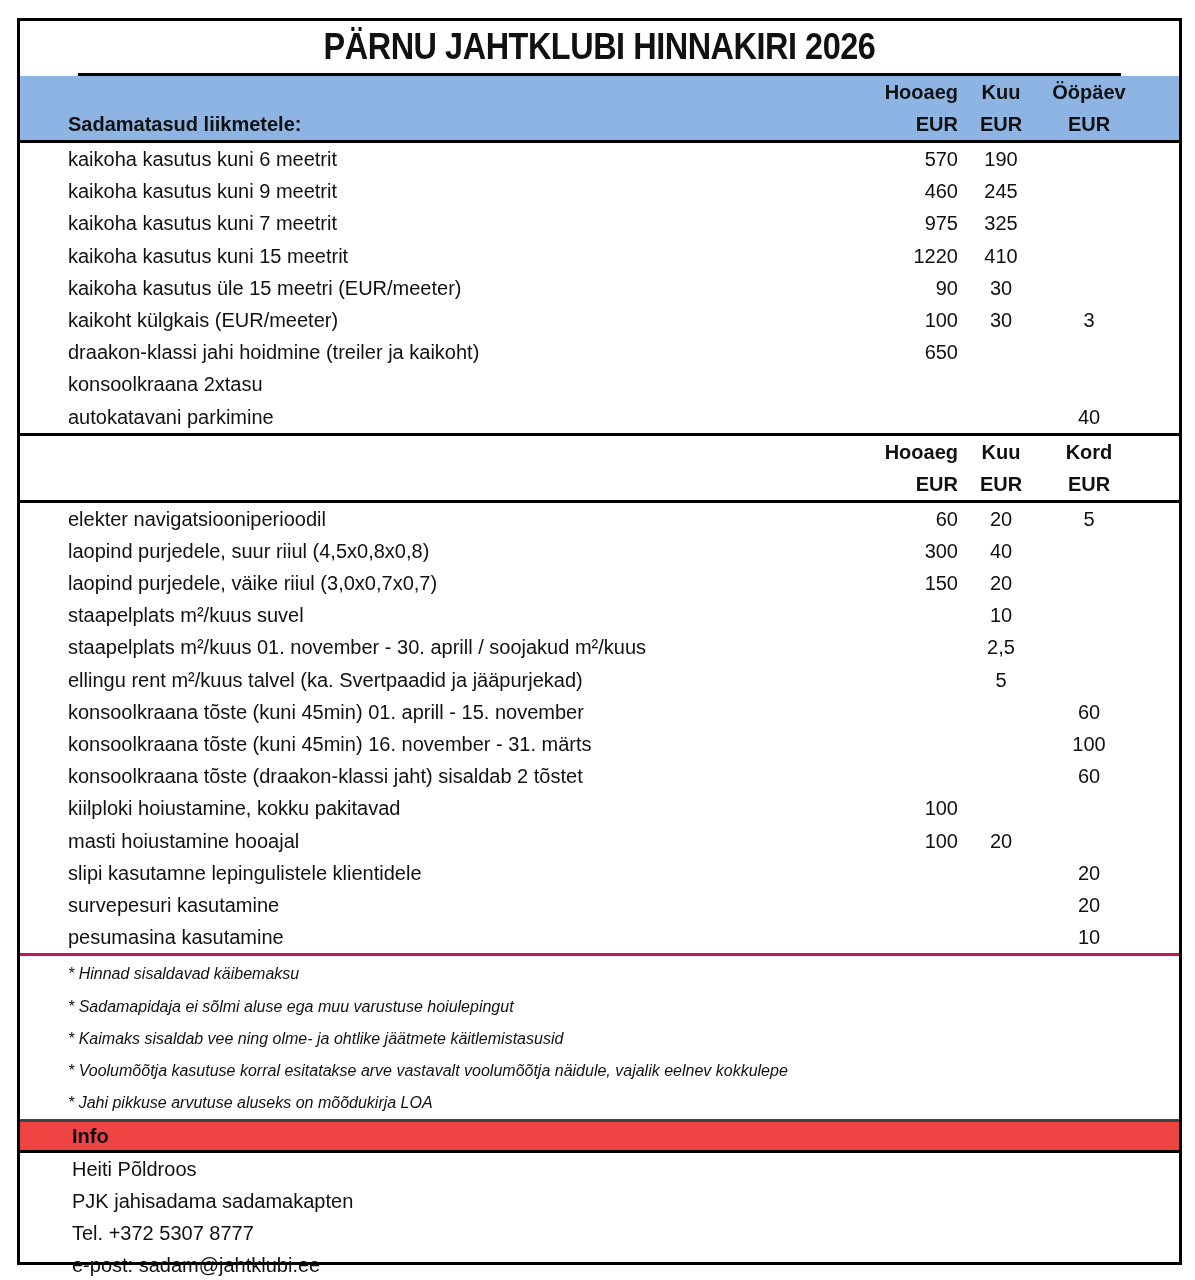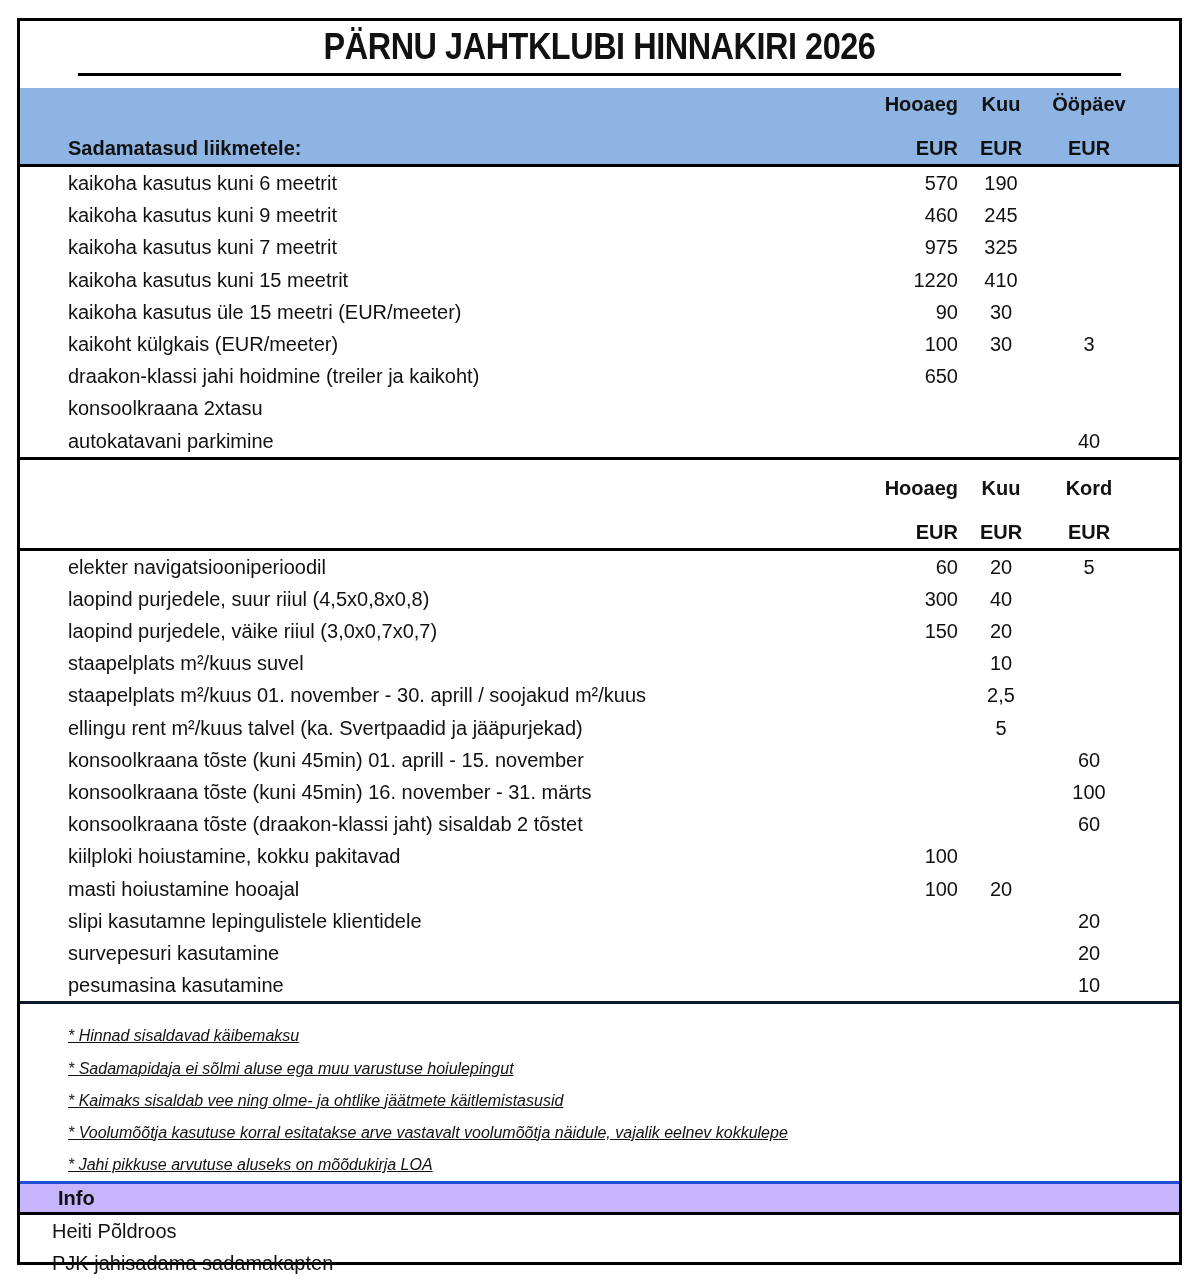--- a/index.html
+++ b/index.html
@@ -10,30 +10,30 @@
   }
   .title {
     height: 52px; border-bottom: 3px solid #000; display: flex; align-items: center; justify-content: center;
     font-weight: bold; font-size: 36px; letter-spacing: -0.5px; transform: scaleX(0.9);
   }
   .hdr {
     background: #8eb4e3; border-bottom: 3px solid #000; position: relative;
   }
   .hdr2 { background: #ffffff; border-bottom: 3px solid #000; position: relative; border-top: 3px solid #000; }
   .row { position: relative; height: 32.2px; font-size: 20px; line-height: 32px; }
-  .hrow { position: relative; height: 32px; font-size: 20px; line-height: 32px; font-weight: bold; margin-top: 12px; }
+  .hrow { position: relative; height: 32px; font-size: 20px; line-height: 32px; font-weight: bold; }
   .lbl { position: absolute; left: 48px; white-space: nowrap; }
   .c1, .c2, .c3 { position: absolute; text-align: right; white-space: nowrap; }
   .c1 { right: 221px; width: 120px; }
   .c2 { right: 138px; width: 80px; text-align: center; }
   .c3 { right: 40px; width: 100px; text-align: center; }
-  .notes { border-top: 3px solid #0f172a; padding-top: 16px; text-decoration: underline; }
+  .notes { border-top: 3px solid #be185d; padding-top: 2px; }
   .note { height: 32.2px; line-height: 32px; font-size: 16px; font-style: italic; padding-left: 48px; white-space: nowrap; }
-  .info-hdr { background: #c4b5fd; border-top: 3px solid #1d4ed8; border-bottom: 3px solid #000; height: 28px; line-height: 28px; font-weight: bold; font-size: 20px; padding-left: 38px; }
-  .info-line { height: 32px; line-height: 32px; font-size: 20px; padding-left: 32px; white-space: nowrap; }
+  .info-hdr { background: #ef4444; border-top: 3px solid #404040; border-bottom: 3px solid #000; height: 28px; line-height: 28px; font-weight: bold; font-size: 20px; padding-left: 52px; }
+  .info-line { height: 32px; line-height: 32px; font-size: 20px; padding-left: 52px; white-space: nowrap; }
 </style>
 </head>
 <body>
 
 <div class="sheet">
   <div class="title">PÄRNU JAHTKLUBI HINNAKIRI 2026</div>
 
   <div class="hdr">
     <div class="hrow">
       <span class="c1">Hooaeg</span>
@@ -210,15 +210,16 @@
       <div class="note">* Sadamapidaja ei sõlmi aluse ega muu varustuse hoiulepingut</div>
       <div class="note">* Kaimaks sisaldab vee ning olme- ja ohtlike jäätmete käitlemistasusid</div>
       <div class="note">* Voolumõõtja kasutuse korral esitatakse arve vastavalt voolumõõtja näidule, vajalik eelnev kokkulepe</div>
       <div class="note">* Jahi pikkuse arvutuse aluseks on mõõdukirja LOA</div>
     </div>
 
   <div class="info-hdr">Info</div>
   <div id="info">
       <div class="info-line">Heiti Põldroos</div>
       <div class="info-line">PJK jahisadama sadamakapten</div>
+      <div class="info-line">Tel. +372 5307 8777</div>
       <div class="info-line">e-post: sadam@jahtklubi.ee</div>
     </div>
 </div>
 
 </body></html>

